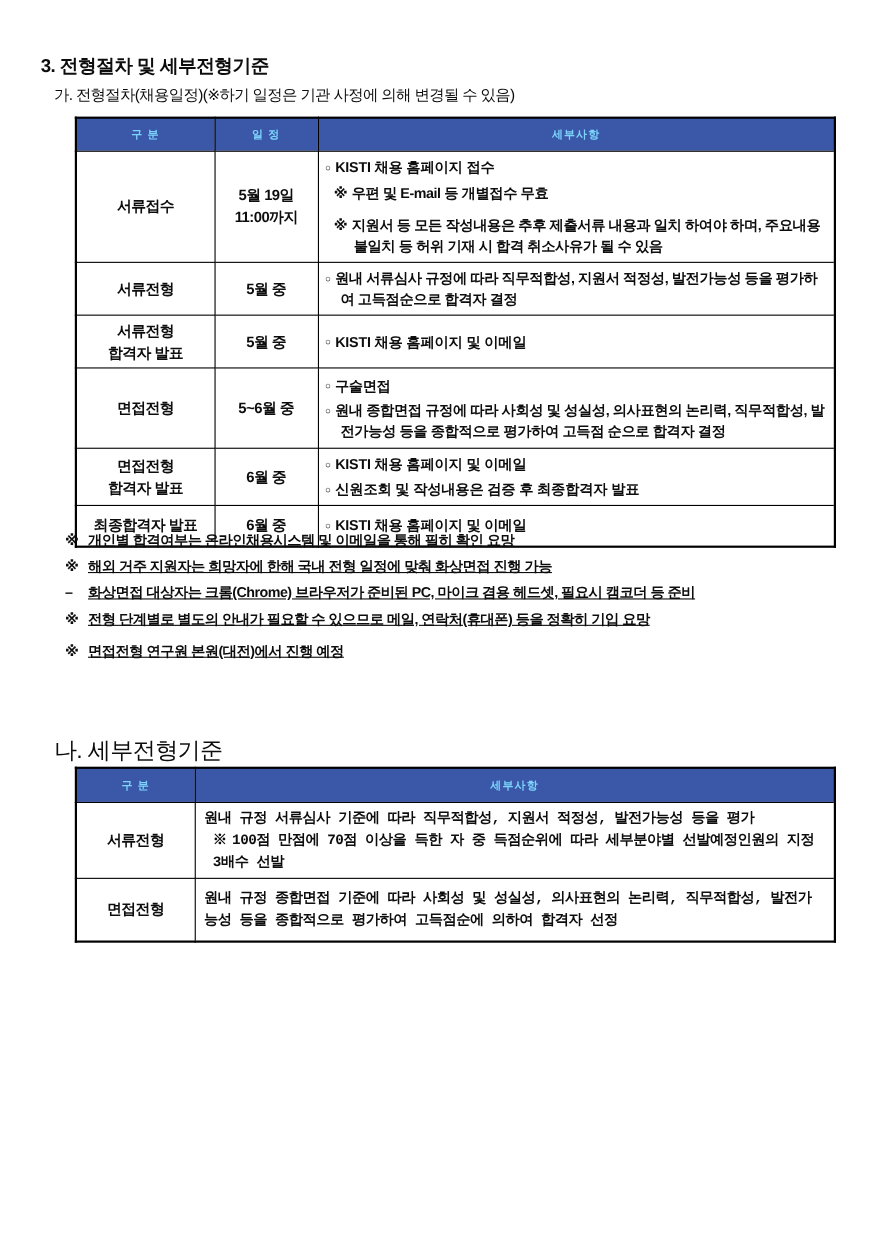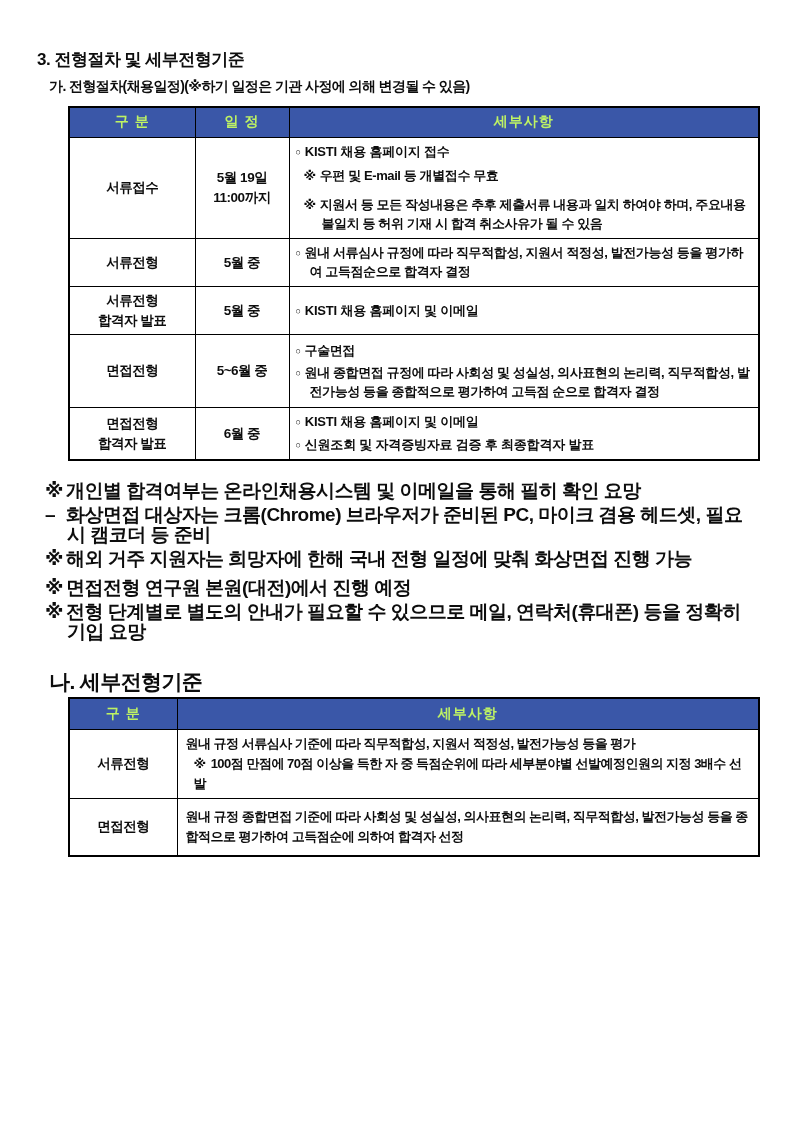--- a/index.html
+++ b/index.html
@@ -3,29 +3,29 @@
 <meta charset="utf-8">
 <style>
   html,body{margin:0;padding:0;background:#ffffff;}
   body{
     width:793px;height:1121px;position:relative;overflow:hidden;
     font-family:"Liberation Sans","DejaVu Sans",sans-serif;
     color:#0d0d0d;font-weight:700;
     -webkit-font-smoothing:antialiased;
   }
   .t-main{position:absolute;left:37px;top:48px;font-size:17px;font-weight:800;letter-spacing:-0.5px;margin:0;}
-  .t-sub{position:absolute;font-weight:700;letter-spacing:-0.6px;margin:0;}
+  .t-sub{position:absolute;font-weight:400;letter-spacing:-0.6px;margin:0;}
   .t-sub-a{left:49px;top:78px;font-size:14px;}
   .t-sub-b{left:49px;top:668px;font-size:21px;}
 
   table.tbl{position:absolute;border-collapse:collapse;table-layout:fixed;background:#fff;}
   .tbl,.tbl th,.tbl td{border:1.5px solid #000;}
   .tbl{border:2px solid #000;}
   .tbl th{
-    color:#bef264;font-size:14px;font-weight:800;letter-spacing:1px;
+    color:#7dd3fc;font-size:10px;font-weight:800;letter-spacing:1px;
     text-align:center;vertical-align:middle;padding:4px 2px;
   }
   .tbl td{vertical-align:middle;}
 
   .tbl-schedule{left:68px;top:106px;width:690px;}
   .tbl-schedule .c1{width:126px;} .tbl-schedule .c2{width:94px;} .tbl-schedule .c3{width:470px;}
   .tbl-schedule thead tr{height:30px;}
   td.cat,td.sch{
     text-align:center;font-size:13.5px;font-weight:700;letter-spacing:-0.5px;
     white-space:pre-line;line-height:1.5;padding:2px;
@@ -33,32 +33,32 @@
   td.det{font-size:13px;line-height:1.42;padding:5px 6px 5px 6px;letter-spacing:-0.4px;text-align:left;}
   .li{padding-left:14px;text-indent:-14px;}
   .li .b{margin-right:4px;}
   .b-circle{font-size:9px;position:relative;top:-1px;}
   .li-em{font-weight:900;letter-spacing:-0.2px;}
   .li-ref{margin-left:8px;padding-left:18px;text-indent:-18px;}
   .det .li + .li{margin-top:4px;}
   .det .li-ref + .li-ref{margin-top:11px;}
   .li-em + .li-ref{margin-top:6px !important;}
 
-  .notes{position:absolute;left:45px;top:481px;width:706px;font-size:19px;letter-spacing:-0.5px;}
+  .notes{position:absolute;left:59px;top:481px;width:706px;font-size:13px;letter-spacing:-0.5px;text-decoration:underline;}
   .note{line-height:20px;margin-bottom:4px;padding-left:22px;text-indent:-22px;}
   .note .np{display:inline-block;width:16px;text-indent:0;margin-right:5px;text-align:left;}
   .note-cont{padding-left:26px;text-indent:0;}
   .mt2{margin-top:2px;} .mt8{margin-top:9px;}
 
   .tbl-criteria{left:68px;top:697px;width:690px;}
   .tbl-criteria .c1{width:108px;} .tbl-criteria .c2{width:582px;}
   .tbl-criteria thead tr{height:31px;}
   .tbl-criteria td.cat{height:52px;}
   td.det2{font-size:13px;line-height:1.55;padding:4px 8px;letter-spacing:-0.5px;text-align:left;}
-  .cl{padding-left:0;}
+  .cl{padding-left:0;font-family:Liberation Mono, monospace;}
   .cl-ref{padding-left:8px;}
   .cl-ref .cp{margin-right:5px;}
 </style>
 </head>
 <body>
 
 <div>
 
   <h1 class="t-main">3. 전형절차 및 세부전형기준</h1>
   <h2 class="t-sub t-sub-a">가. 전형절차(채용일정)(※하기 일정은 기관 사정에 의해 변경될 수 있음)</h2>
@@ -109,32 +109,39 @@
           <div class="li"><span class="b b-circle">○</span><span>구술면접</span></div>
           <div class="li"><span class="b b-circle">○</span><span>원내 종합면접 규정에 따라 사회성 및 성실성, 의사표현의 논리력, 직무적합성, 발전가능성 등을 종합적으로 평가하여 고득점 순으로 합격자 결정</span></div>
         </td>
       </tr>
       <tr style="height:51px;">
         <td class="cat">면접전형
 합격자 발표</td>
         <td class="sch">6월 중</td>
         <td class="det">
           <div class="li li-em"><span class="b b-circle">○</span><span>KISTI 채용 홈페이지 및 이메일</span></div>
-          <div class="li li-em"><span class="b b-circle">○</span><span>신원조회 및 자격증빙자료 검증 후 최종합격자 발표</span></div>
+          <div class="li li-em"><span class="b b-circle">○</span><span>신원조회 및 작성내용은 검증 후 최종합격자 발표</span></div>
+        </td>
+      </tr>
+      <tr style="height:37px;">
+        <td class="cat">최종합격자 발표</td>
+        <td class="sch">6월 중</td>
+        <td class="det">
+          <div class="li li-em"><span class="b b-circle">○</span><span>KISTI 채용 홈페이지 및 이메일</span></div>
         </td>
       </tr>
     </tbody>
   </table>
 
   <div class="notes">
     <div class="note"><span class="np">※</span><span>개인별 합격여부는 온라인채용시스템 및 이메일을 통해 필히 확인 요망</span></div>
+    <div class="note mt2"><span class="np">※</span><span>해외 거주 지원자는 희망자에 한해 국내 전형 일정에 맞춰 화상면접 진행 가능</span></div>
     <div class="note"><span class="np">–</span><span>화상면접 대상자는 크롬(Chrome) 브라우저가 준비된 PC, 마이크 겸용 헤드셋, 필요시 캠코더 등 준비</span></div>
-    <div class="note mt2"><span class="np">※</span><span>해외 거주 지원자는 희망자에 한해 국내 전형 일정에 맞춰 화상면접 진행 가능</span></div>
+    <div class="note mt2"><span class="np">※</span><span>전형 단계별로 별도의 안내가 필요할 수 있으므로 메일, 연락처(휴대폰) 등을 정확히 기입 요망</span></div>
     <div class="note mt8"><span class="np">※</span><span>면접전형 연구원 본원(대전)에서 진행 예정</span></div>
-    <div class="note mt2"><span class="np">※</span><span>전형 단계별로 별도의 안내가 필요할 수 있으므로 메일, 연락처(휴대폰) 등을 정확히 기입 요망</span></div>
   </div>
 
   <h2 class="t-sub t-sub-b">나. 세부전형기준</h2>
 
   <table class="tbl tbl-criteria">
     <colgroup>
         <col class="c1">
         <col class="c2">
       </colgroup>
     <thead>

